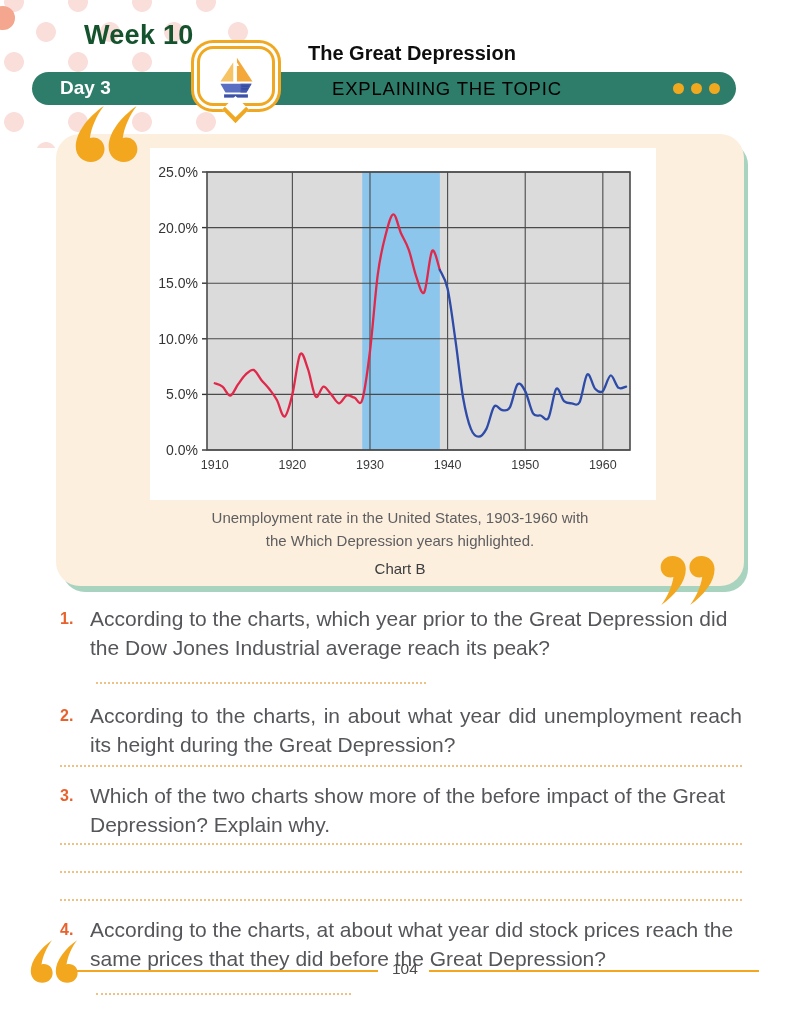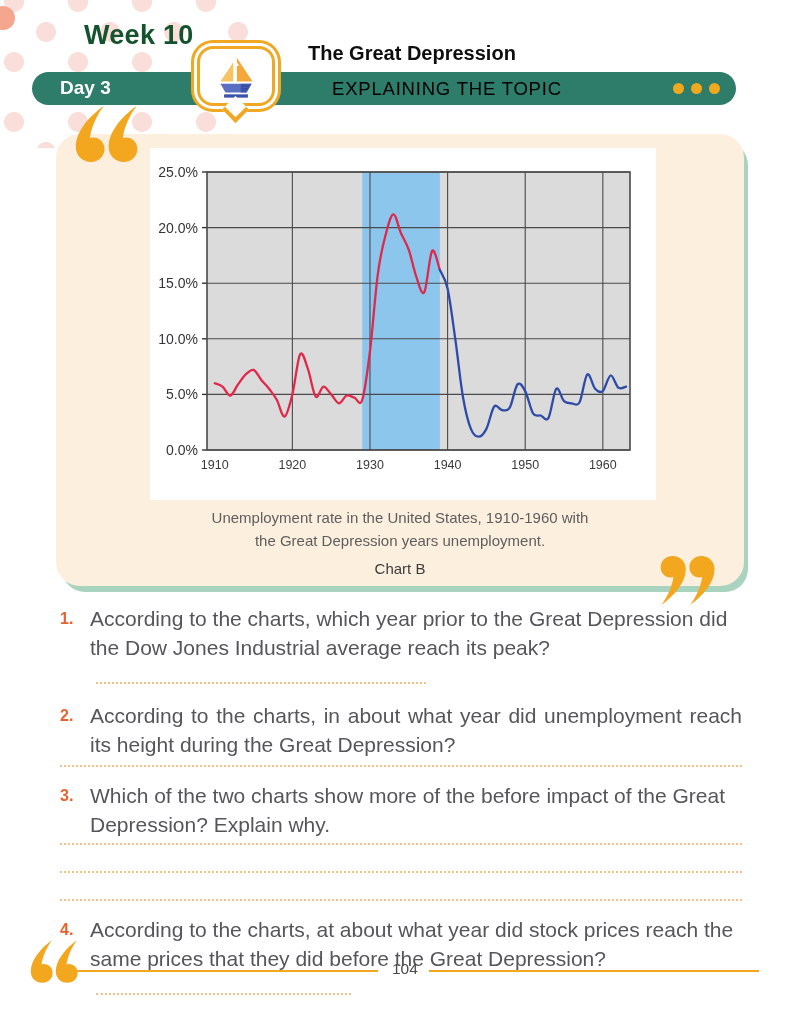--- a/index.html
+++ b/index.html
@@ -131,22 +131,22 @@
             <line x1="375.22018348623857" y1="24" x2="375.22018348623857" y2="302" stroke="#4A4A4A" stroke-width="1.1"></line>
             <text x="375.22018348623857" y="321" text-anchor="middle" font-size="12.5" fill="#3A3A3C">1950</text>
             <line x1="452.8348623853211" y1="24" x2="452.8348623853211" y2="302" stroke="#4A4A4A" stroke-width="1.1"></line>
             <text x="452.8348623853211" y="321" text-anchor="middle" font-size="12.5" fill="#3A3A3C">1960</text>
             <rect x="57" y="24" width="423" height="278" fill="none" stroke="#4A4A4A" stroke-width="1.6"></rect>
             <path d="M64.8 235.3C66.1 235.8 69.9 236.6 72.5 238.6C75.1 240.7 77.7 247.9 80.3 247.5C82.9 247.1 85.5 239.9 88.0 236.4C90.6 232.9 93.2 228.8 95.8 226.4C98.4 224.0 101.0 221.0 103.6 221.9C106.2 222.9 108.7 228.8 111.3 231.9C113.9 235.1 116.5 237.5 119.1 240.8C121.7 244.2 124.3 247.3 126.9 252.0C129.4 256.6 132.0 269.6 134.6 268.6C137.2 267.7 139.8 256.8 142.4 246.4C145.0 236.0 147.6 210.6 150.1 206.4C152.7 202.1 155.3 213.8 157.9 220.8C160.5 227.9 163.1 245.7 165.7 248.6C168.2 251.6 170.8 239.0 173.4 238.6C176.0 238.2 178.6 243.6 181.2 246.4C183.8 249.2 186.4 255.1 188.9 255.3C191.5 255.5 194.1 248.4 196.7 247.5C199.3 246.6 201.9 249.0 204.5 249.7C207.1 250.5 209.6 259.7 212.2 252.0C214.8 244.2 217.4 224.0 220.0 203.0C222.6 182.1 225.2 145.6 227.8 126.3C230.3 107.0 232.9 97.4 235.5 87.4C238.1 77.4 240.7 66.6 243.3 66.3C245.9 65.9 248.4 79.2 251.0 85.2C253.6 91.1 256.2 94.4 258.8 101.8C261.4 109.3 264.0 122.6 266.6 129.6C269.1 136.7 271.7 148.5 274.3 144.1C276.9 139.6 279.5 106.7 282.1 103.0C284.7 99.2 288.6 118.7 289.8 121.9" fill="none" stroke="#E0294A" stroke-width="2.3" stroke-linecap="round"></path>
             <path d="M289.8 121.9C291.1 125.0 295.0 129.1 297.6 140.8C300.2 152.4 302.8 173.7 305.4 191.9C308.0 210.1 310.5 234.9 313.1 249.7C315.7 264.6 318.3 274.4 320.9 280.9C323.5 287.4 326.1 288.7 328.7 288.7C331.2 288.7 333.8 285.9 336.4 280.9C339.0 275.9 341.6 261.8 344.2 258.6C346.8 255.5 349.3 261.8 351.9 262.0C354.5 262.2 357.1 264.0 359.7 259.7C362.3 255.5 364.9 239.2 367.5 236.4C370.0 233.6 372.6 238.2 375.2 243.1C377.8 247.9 380.4 261.2 383.0 265.3C385.6 269.4 388.2 266.8 390.7 267.5C393.3 268.3 395.9 274.2 398.5 269.8C401.1 265.3 403.7 243.6 406.3 240.8C408.9 238.1 411.4 250.7 414.0 253.1C416.6 255.5 419.2 255.1 421.8 255.3C424.4 255.5 427.0 259.0 429.6 254.2C432.1 249.4 434.7 228.6 437.3 226.4C439.9 224.2 442.5 238.1 445.1 240.8C447.7 243.6 450.2 245.3 452.8 243.1C455.4 240.8 458.0 228.1 460.6 227.5C463.2 226.9 465.8 237.9 468.4 239.7C470.9 241.6 474.8 238.8 476.1 238.6" fill="none" stroke="#2E4BA8" stroke-width="2.3" stroke-linecap="round"></path>
           </svg></div>
     </div>
     <div class="caption">
-      <div>Unemployment rate in the United States, 1910-1960 with</div>
-      <div>the Great Depression years unemployment.</div>
+      <div>Unemployment rate in the United States, 1903-1960 with</div>
+      <div>the Which Depression years highlighted.</div>
     </div>
     <div class="chart-label">Chart B</div>
   </div>
 
   <svg class="quote q-close" viewBox="0 0 54 46">
     <use href="#qc"></use>
       <use href="#qc" x="27"></use>
   </svg>
 
   <div class="questions">

